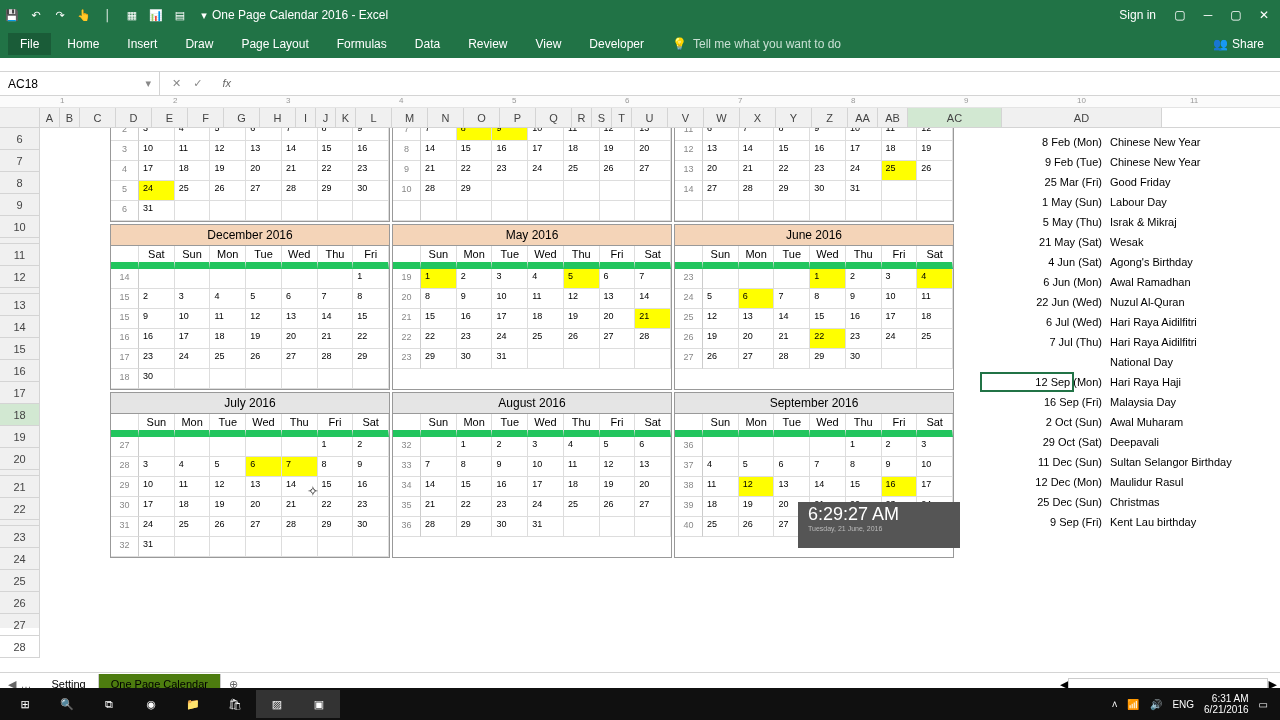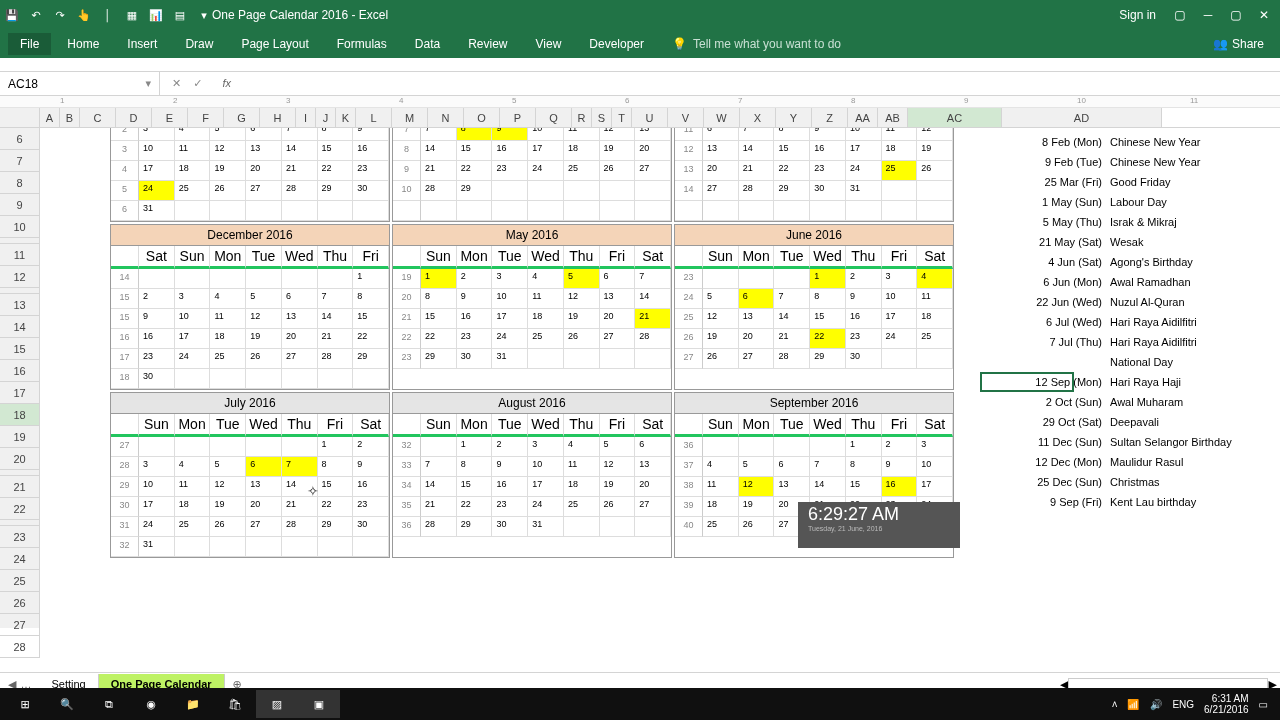--- a/index.html
+++ b/index.html
@@ -33,37 +33,37 @@
 .rowhd .rh.sel{background:#d2e8d2}
 .rowhd .rh.small{height:6px;font-size:7px;line-height:6px;overflow:hidden}
 .sheet{flex:1;position:relative;overflow:hidden}
 .calwrap{position:absolute;left:70px;top:-8px}
 .calrow{display:flex;gap:2px;margin-bottom:2px}
 .month{width:280px;border:1px solid #999}
 .month .mtitle{text-align:center;font-size:12px;padding:3px;border-bottom:1px solid #999}
 .month.peach .mtitle{background:#f4d4b8}
 .month.blue .mtitle{background:#e5e5e5}
 .month .dhdr{display:flex}
-.month .dhdr div{flex:1;text-align:center;font-size:14px;padding:2px;border-bottom:3px solid #22c55e;border-right:1px solid #ddd}
+.month .dhdr div{flex:1;text-align:center;font-size:11px;padding:2px;border-bottom:7px solid #22c55e;border-right:1px solid #ddd}
 .month .wk{display:flex}
 .month .wk .wn{width:28px;text-align:center;font-size:9px;color:#888;border-right:1px solid #ccc;border-bottom:1px solid #ddd;padding:3px 0}
 .month .wk .d{flex:1;text-align:left;font-size:9px;padding:2px 4px;border-right:1px solid #ddd;border-bottom:1px solid #ddd;min-height:20px}
 .month .wk .d.hl{background:#ffff00}
 .holidays{position:absolute;right:0;top:4px;width:270px}
 .holidays .hr{display:flex;height:20px;align-items:center;font-size:11px}
 .holidays .hr .dt{width:100px;text-align:right;padding-right:8px}
 .holidays .hr .nm{flex:1}
 .holidays .sel{border:2px solid #217346;position:absolute;width:94px;height:20px;left:-30px;top:240px}
 .clock{position:absolute;right:320px;bottom:80px;width:162px;height:46px;background:#555;color:#fff;padding:2px 10px}
 .clock .t{font-size:18px}
 .clock .dt{font-size:7px;color:#bbb}
 .tabs{position:absolute;bottom:24px;left:0;right:0;height:24px;display:flex;align-items:center;background:#fff;border-top:1px solid #d4d4d4}
 .tabs .nav{display:flex;gap:4px;padding:0 8px;color:#666}
 .tabs .tab{padding:4px 12px;font-size:11px;cursor:pointer;border-right:1px solid #ccc}
-.tabs .tab.active{background:#bef264;border-bottom:2px solid #217346;font-weight:700}
+.tabs .tab.active{background:#4d7c0f;border-bottom:2px solid #217346;font-weight:400}
 .tabs .add{padding:0 8px;color:#666;cursor:pointer}
 .tabs .hscroll{margin-left:auto;display:flex;align-items:center;width:220px}
 .tabs .hscroll .tr{border:1px solid #ccc;width:200px;height:14px;position:relative}
 .status{position:absolute;bottom:0;left:0;right:0;height:24px;background:#f3f3f3;display:flex;align-items:center;padding:0 8px;font-size:11px;color:#555;border-top:1px solid #d4d4d4}
 .status .right{margin-left:auto;display:flex;gap:8px;align-items:center}
 .status .slider{width:100px;height:4px;background:#ccc;position:relative}
 .status .slider .th{position:absolute;left:48px;top:-4px;width:6px;height:12px;background:#888}
 .taskbar{position:absolute;bottom:0;left:0;right:0;height:32px;background:#101010;display:flex;align-items:center;padding:0 4px}
 .taskbar .tb{width:42px;height:28px;display:flex;align-items:center;justify-content:center;cursor:pointer;color:#fff}
 .taskbar .tray{margin-left:auto;display:flex;align-items:center;gap:10px;color:#fff;font-size:10px;padding-right:8px}
@@ -813,20 +813,24 @@
         </div>
         <div class="hr">
           <div class="dt"></div>
           <div class="nm">National Day</div>
         </div>
         <div class="hr">
           <div class="dt">12 Sep (Mon)</div>
           <div class="nm">Hari Raya Haji</div>
         </div>
         <div class="hr">
+          <div class="dt">16 Sep (Fri)</div>
+          <div class="nm">Malaysia Day</div>
+        </div>
+        <div class="hr">
           <div class="dt">2 Oct (Sun)</div>
           <div class="nm">Awal Muharam</div>
         </div>
         <div class="hr">
           <div class="dt">29 Oct (Sat)</div>
           <div class="nm">Deepavali</div>
         </div>
         <div class="hr">
           <div class="dt">11 Dec (Sun)</div>
           <div class="nm">Sultan Selangor Birthday</div>

